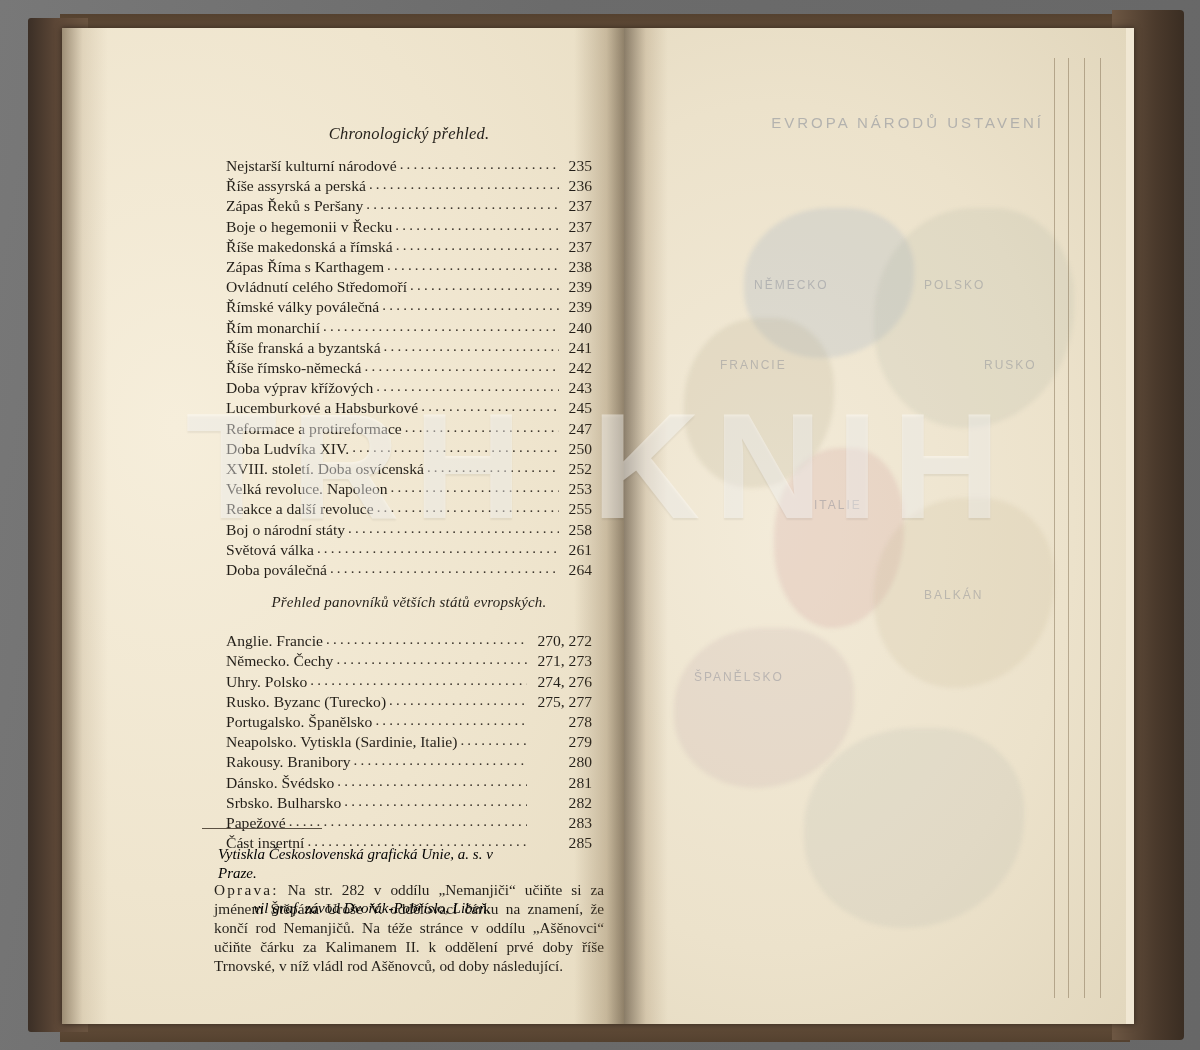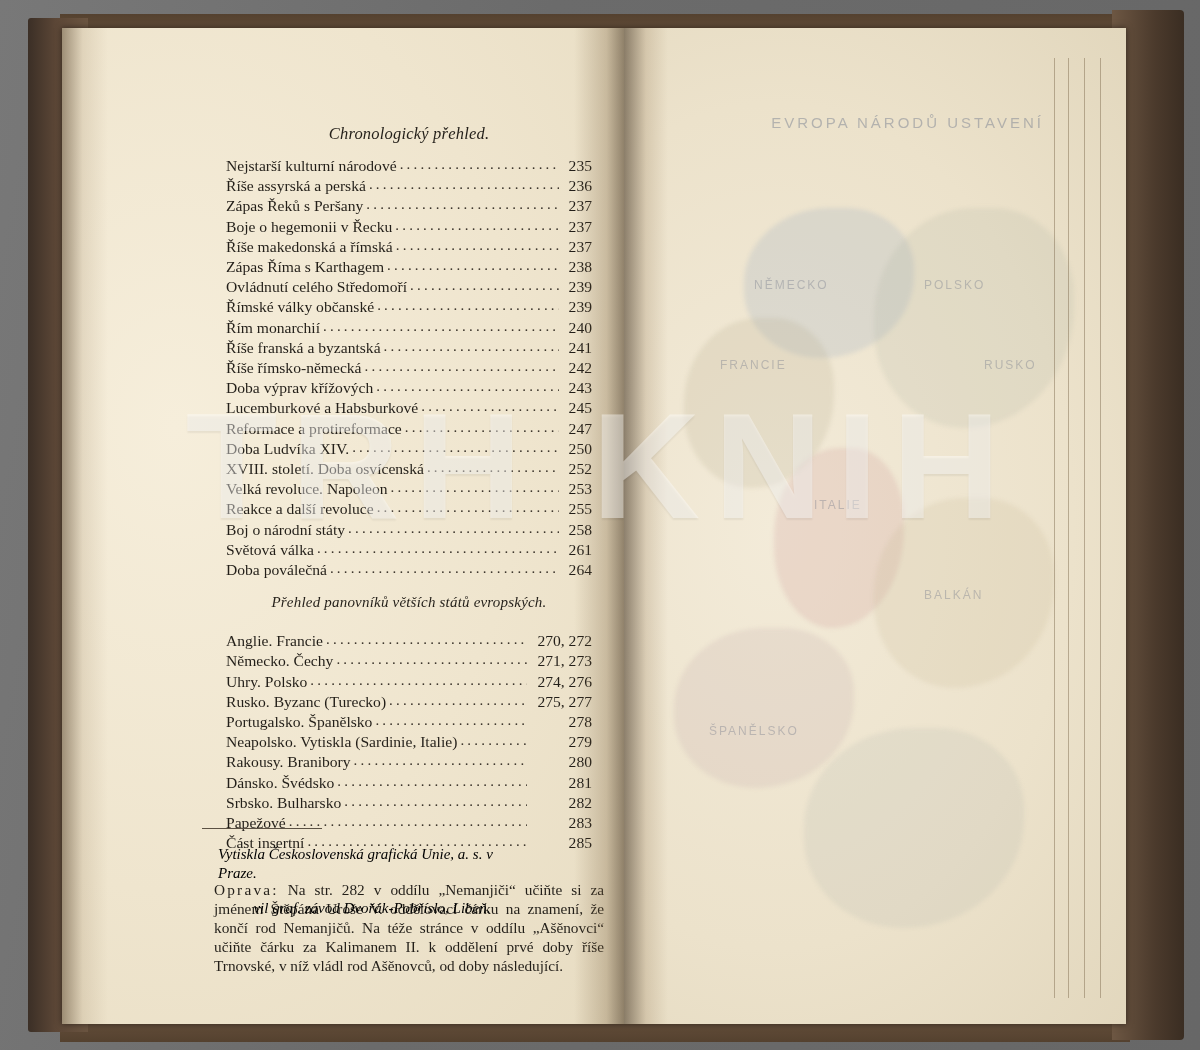--- a/index.html
+++ b/index.html
@@ -52,20 +52,21 @@
 
   
   #pages {
     position: absolute;
     left: 62px;
     top: 28px;
     width: 1064px;
     height: 996px;
     background: #f0e7d3;
     box-shadow: 0 0 6px rgba(0,0,0,0.5);
+    padding-left: 8px;
   }
 
   
   #page-left {
     position: absolute;
     left: 0; top: 0;
     width: 562px; height: 996px;
     background:
       radial-gradient(ellipse at 20% 40%, #f6eedb 0%, #efe5ce 55%, #e7dcc2 100%);
   }
@@ -291,21 +292,21 @@
               <span class="toc-label">Zápas Říma s Karthagem</span>
               <span class="toc-dots">................................................................................</span>
               <span class="toc-page">238</span>
             </li>
             <li>
               <span class="toc-label">Ovládnutí celého Středomoří</span>
               <span class="toc-dots">................................................................................</span>
               <span class="toc-page">239</span>
             </li>
             <li>
-              <span class="toc-label">Římské války občanské</span>
+              <span class="toc-label">Římské války poválečná</span>
               <span class="toc-dots">................................................................................</span>
               <span class="toc-page">239</span>
             </li>
             <li>
               <span class="toc-label">Řím monarchií</span>
               <span class="toc-dots">................................................................................</span>
               <span class="toc-page">240</span>
             </li>
             <li>
               <span class="toc-label">Říše franská a byzantská</span>
@@ -456,19 +457,19 @@
       <div class="edge-line" style="left:430px;"></div>
       <div class="edge-line" style="left:444px;"></div>
       <div class="edge-line" style="left:460px;"></div>
       <div class="edge-line" style="left:476px;"></div>
     <div class="map-label" style="left: 130px; top: 250px;">NĚMECKO</div>
         <div class="map-label" style="left: 96px; top: 330px;">FRANCIE</div>
         <div class="map-label" style="left: 300px; top: 250px;">POLSKO</div>
         <div class="map-label" style="left: 190px; top: 470px;">ITALIE</div>
         <div class="map-label" style="left: 300px; top: 560px;">BALKÁN</div>
         <div class="map-label" style="left: 360px; top: 330px;">RUSKO</div>
-        <div class="map-label" style="left: 70px; top: 696px; margin-left: 15px;">ŠPANĚLSKO</div>
+        <div class="map-label" style="left: 70px; top: 642px;">ŠPANĚLSKO</div>
       </div>
 
   </div>
 
   <div id="watermark">TRH KNIH</div>
 </div>
 
 </body></html>

